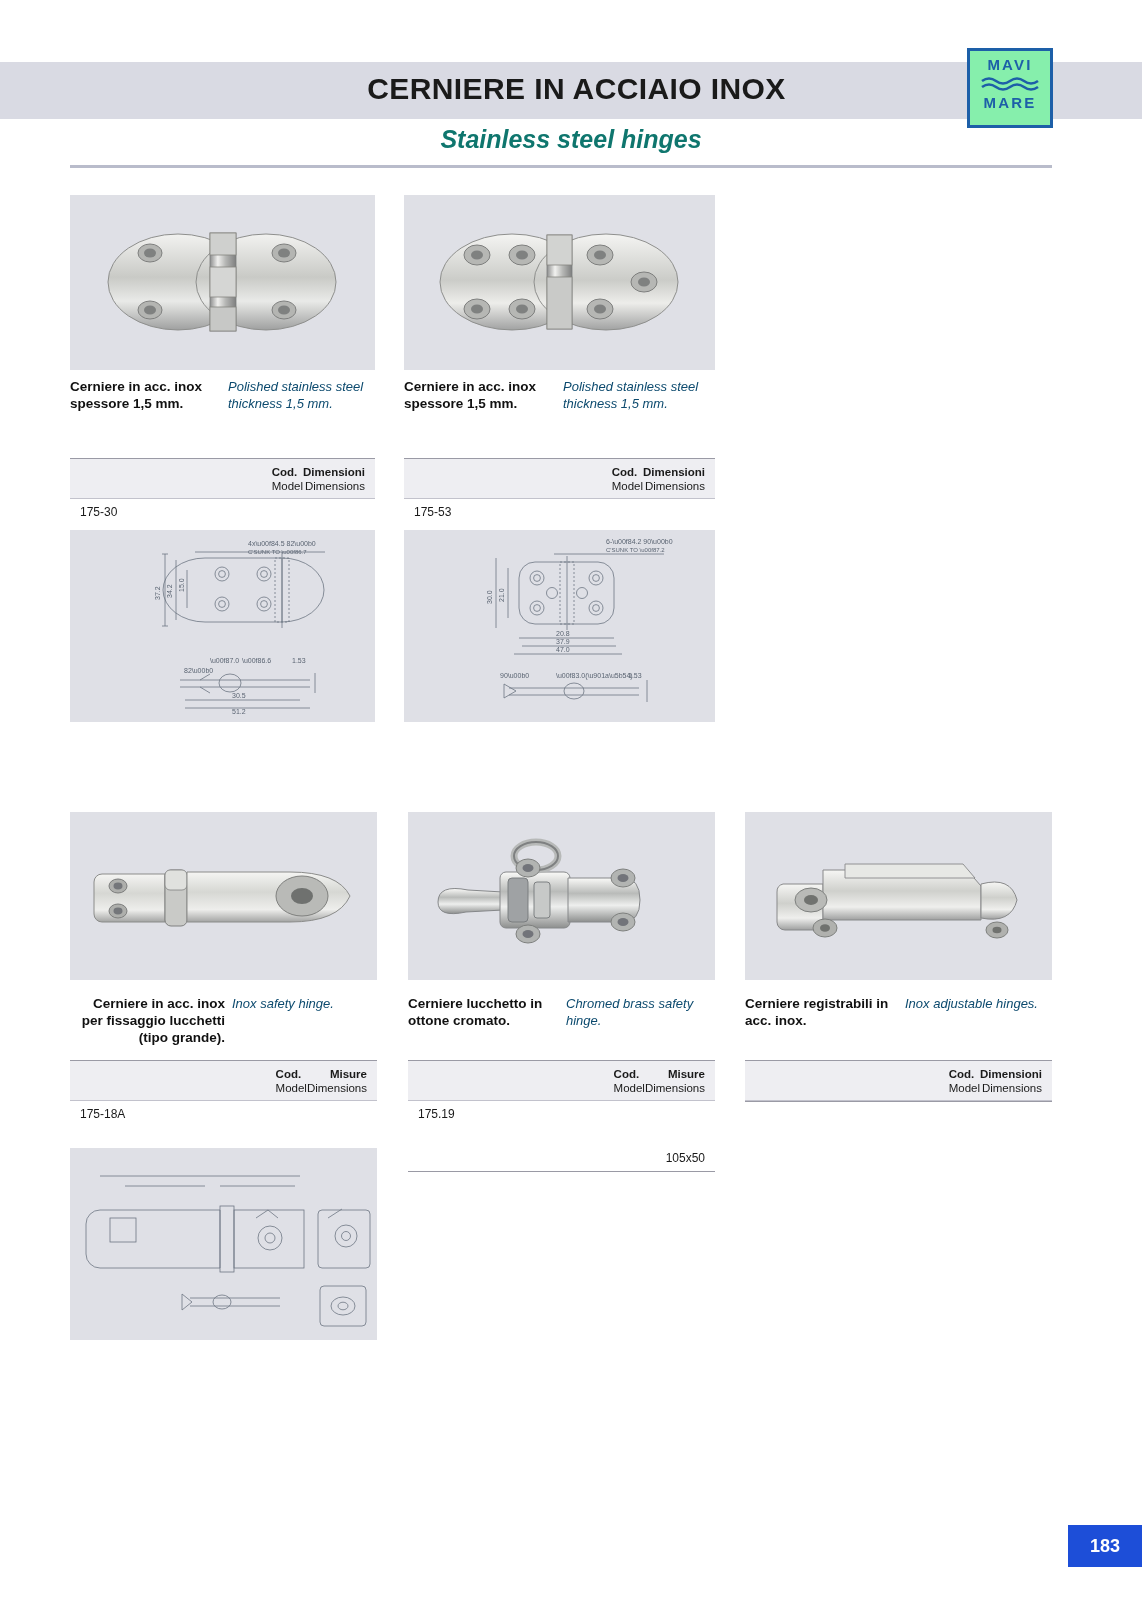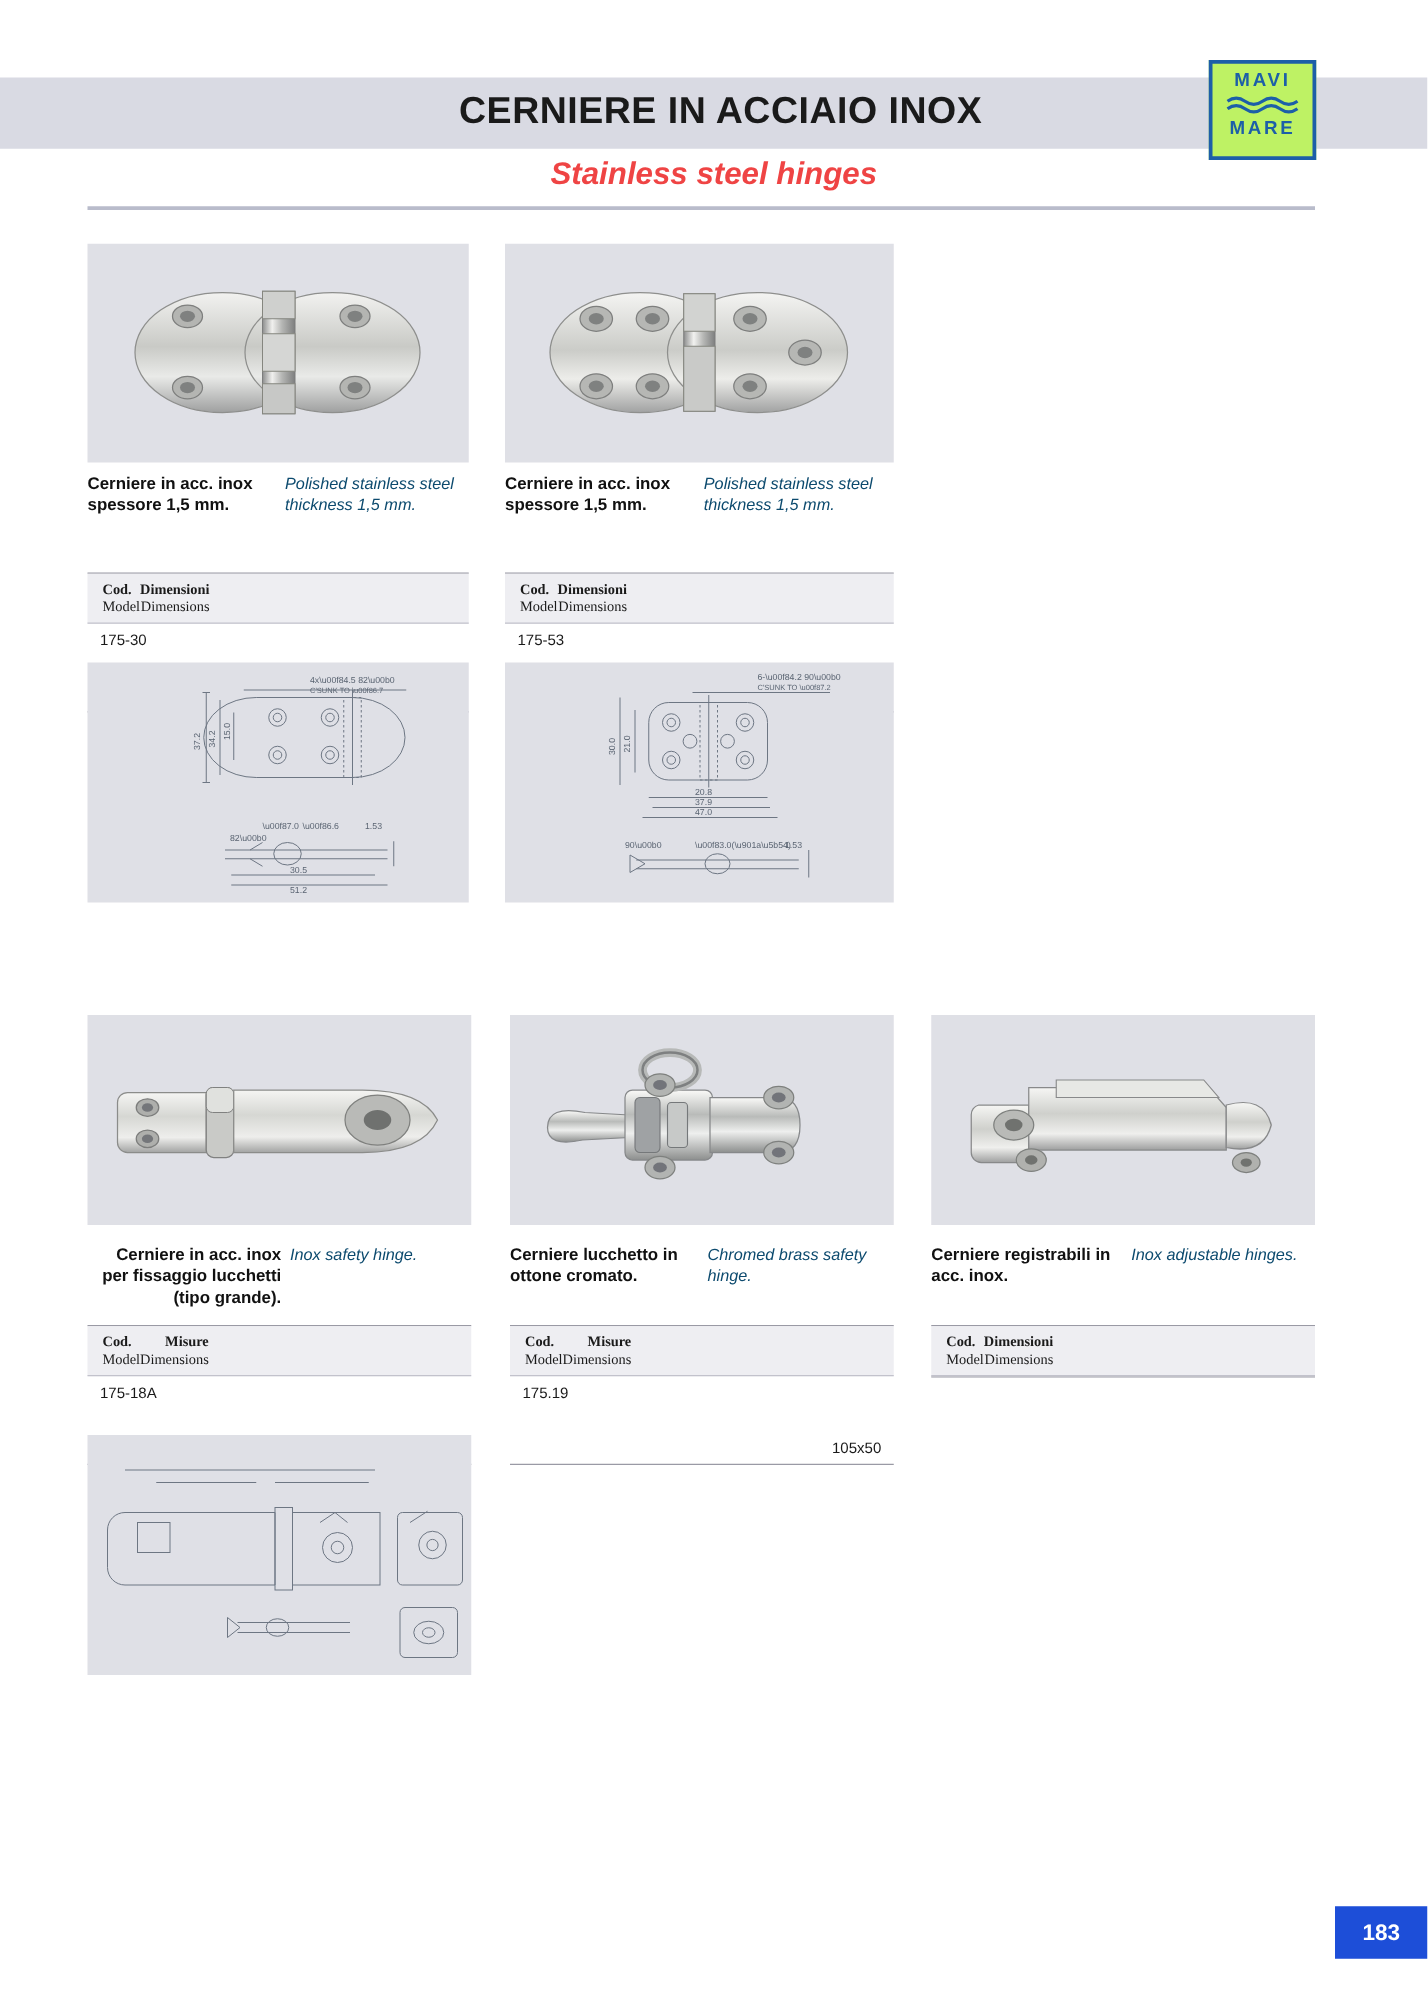--- a/index.html
+++ b/index.html
@@ -23,31 +23,31 @@
     text-align:center;
     font-size:30px; font-weight:bold; letter-spacing:0.4px;
     color:#1a1a1a;
     font-family:"Liberation Sans", sans-serif;
     padding-left:11px;
   }
   .header-sub{
     position:absolute; left:0; top:125px; width:1142px;
     text-align:center;
     font-size:25px; font-weight:bold; font-style:italic;
-    color:#ef4444;
+    color:#0f766e;
   }
   .header-rule{
     position:absolute; left:70px; top:165px; width:982px; height:3px;
     background:#b9bccb;
   }
 
   
   .logo{
     position:absolute; left:967px; top:48px; width:86px; height:80px;
-    border:3px solid #1d5fa8; background:#bef264;
+    border:3px solid #1d5fa8; background:#86efac;
     display:flex; flex-direction:column; align-items:center; justify-content:flex-start;
     padding-top:5px;
   }
   .logo-line{
     font-size:15px; font-weight:bold; color:#1d5fa8; letter-spacing:2.2px;
     line-height:17px;
   }
   .logo-waves{ margin-top:3px; width:58px; height:18px; }
 
   
@@ -68,24 +68,23 @@
 
   
   .spec{
     position:absolute;
     border-top:1px solid #9a9aa5;
     border-bottom:1px solid #9a9aa5;
     background:#ffffff;
   }
   .spec .thead{
     background:#eeeef2;
-    display:flex; justify-content:flex-start;
+    display:flex; justify-content:flex-end;
     padding:6px 10px 5px 12px;
     border-bottom:1px solid #c2c2cc;
-    font-family:Liberation Serif, serif;
   }
   .spec .th-l, .spec .th-r{ font-size:11.5px; line-height:14px; }
   .spec .th-r{ text-align:right; }
   .spec .th-l b, .spec .th-r b{ font-size:11.5px; font-weight:bold; display:block;}
   .spec .th-l span, .spec .th-r span{ font-size:11.5px; font-weight:normal; display:block;}
   .spec .trow{
     display:flex; justify-content:space-between;
     padding:6px 10px 6px 10px;
     font-size:12px;
   }

